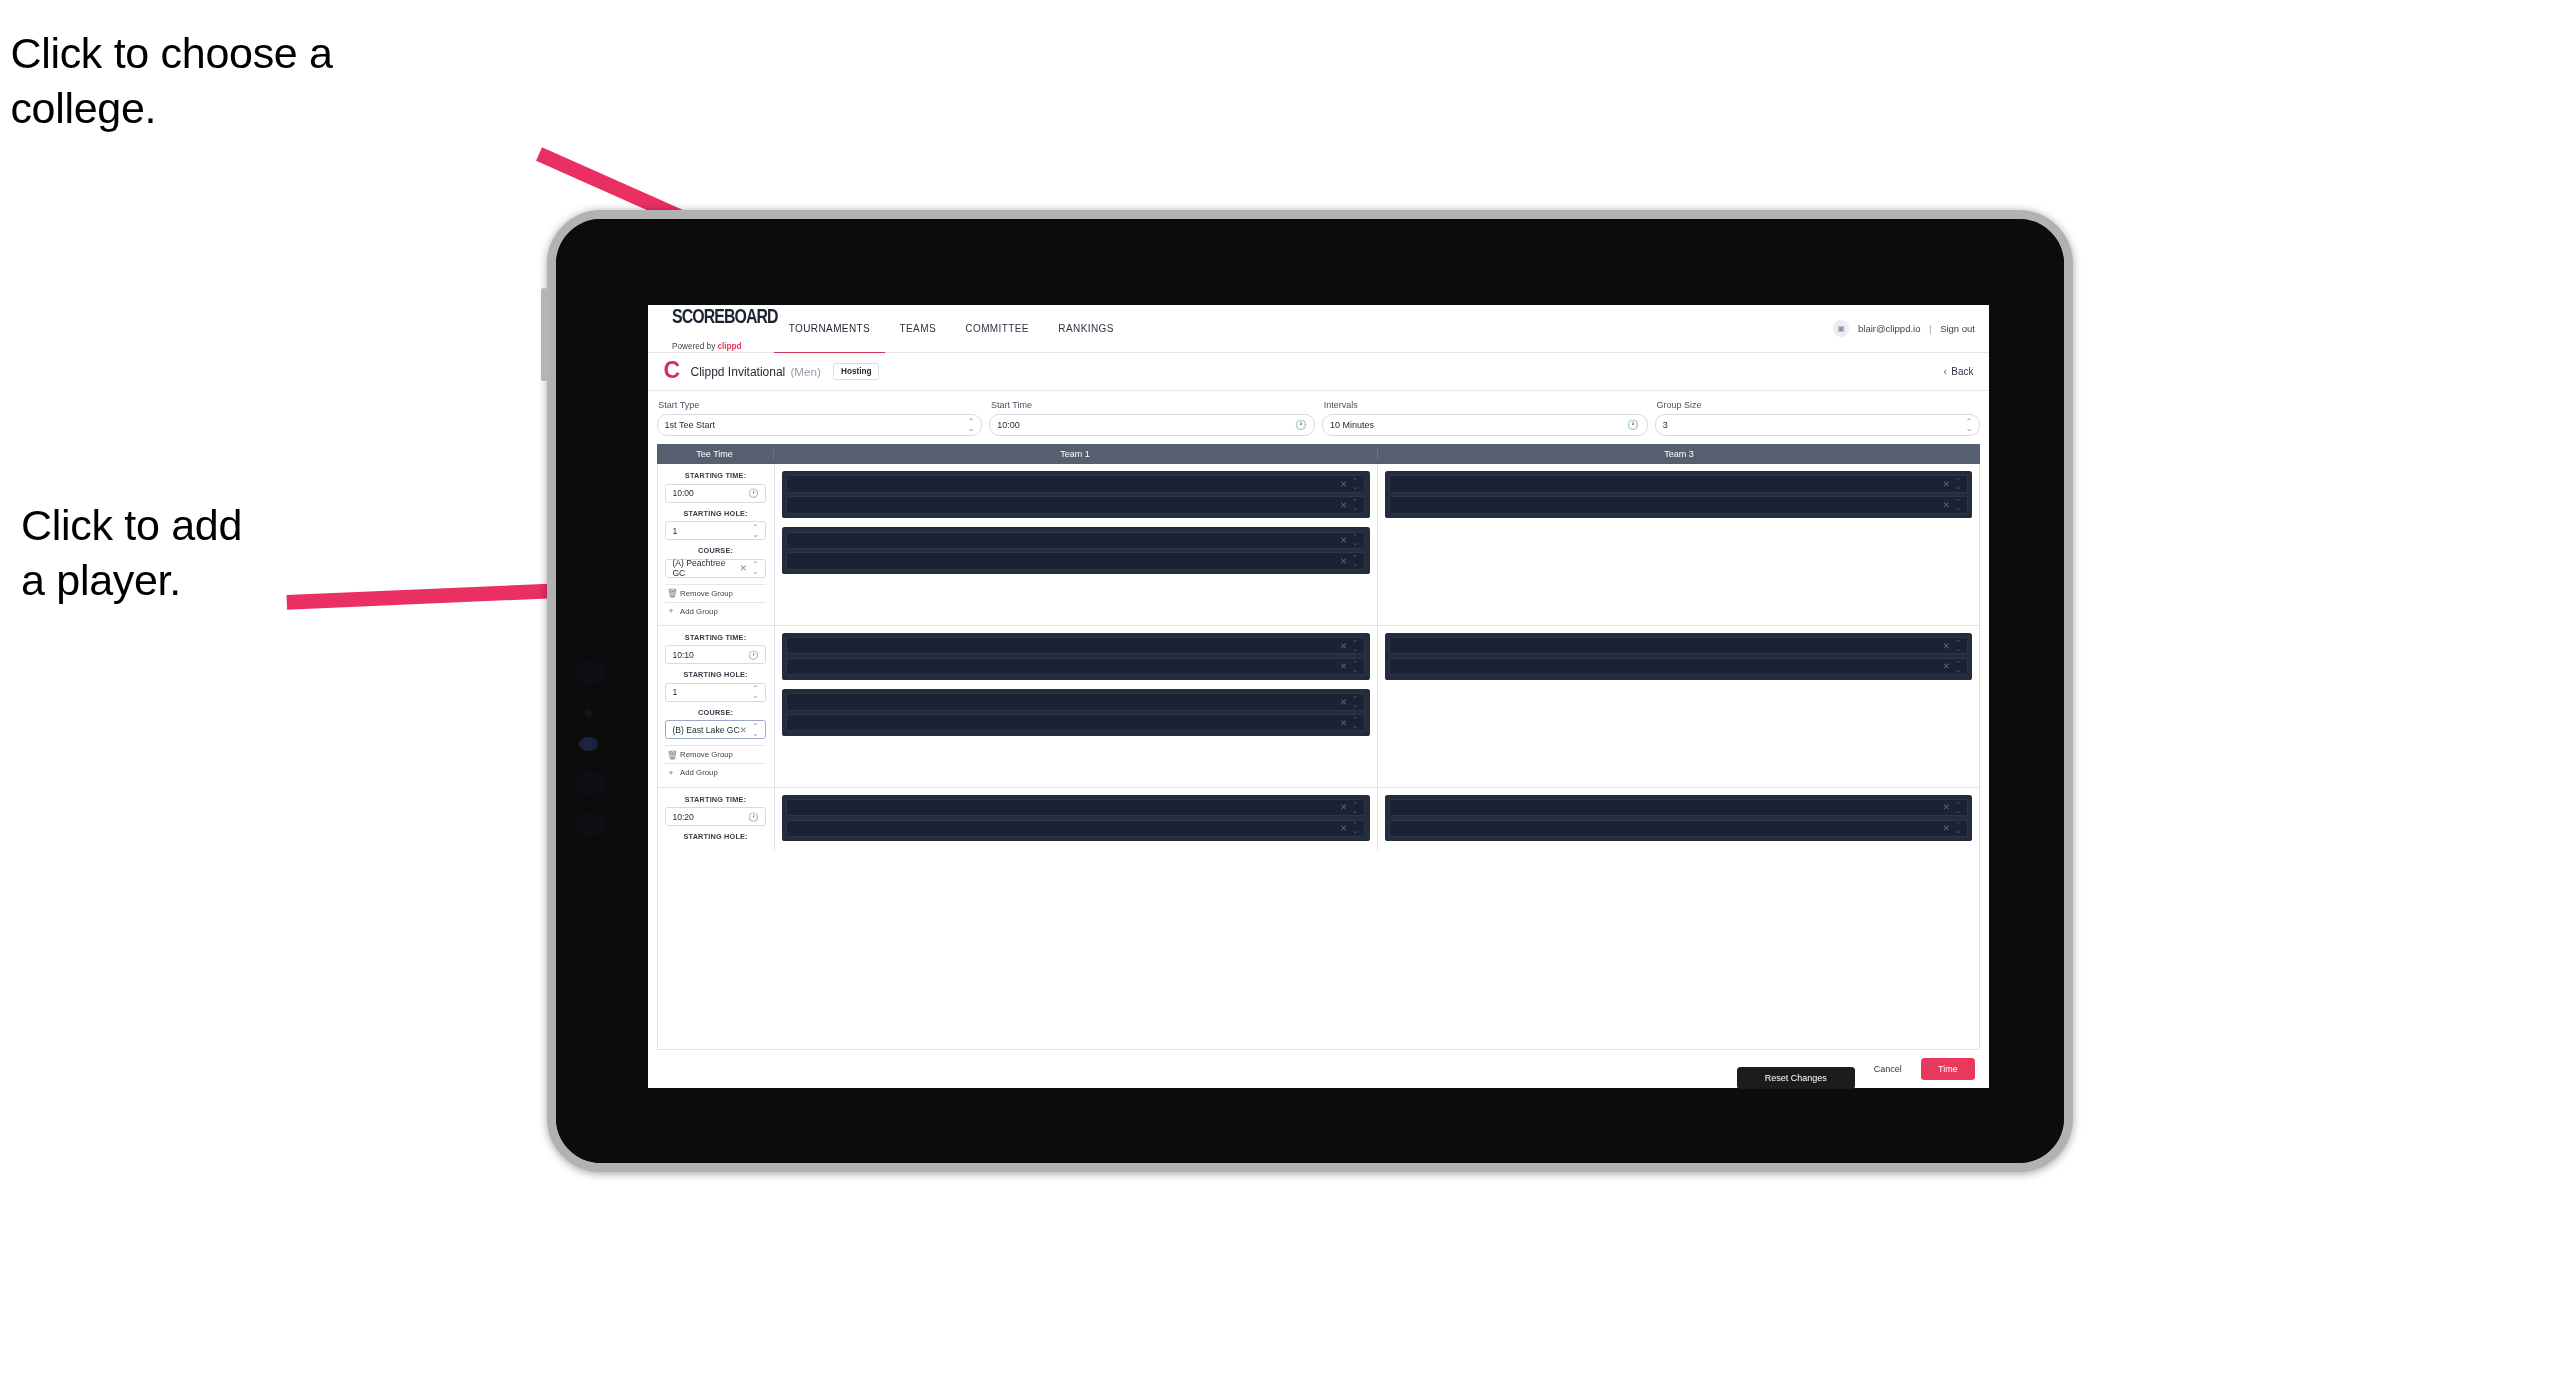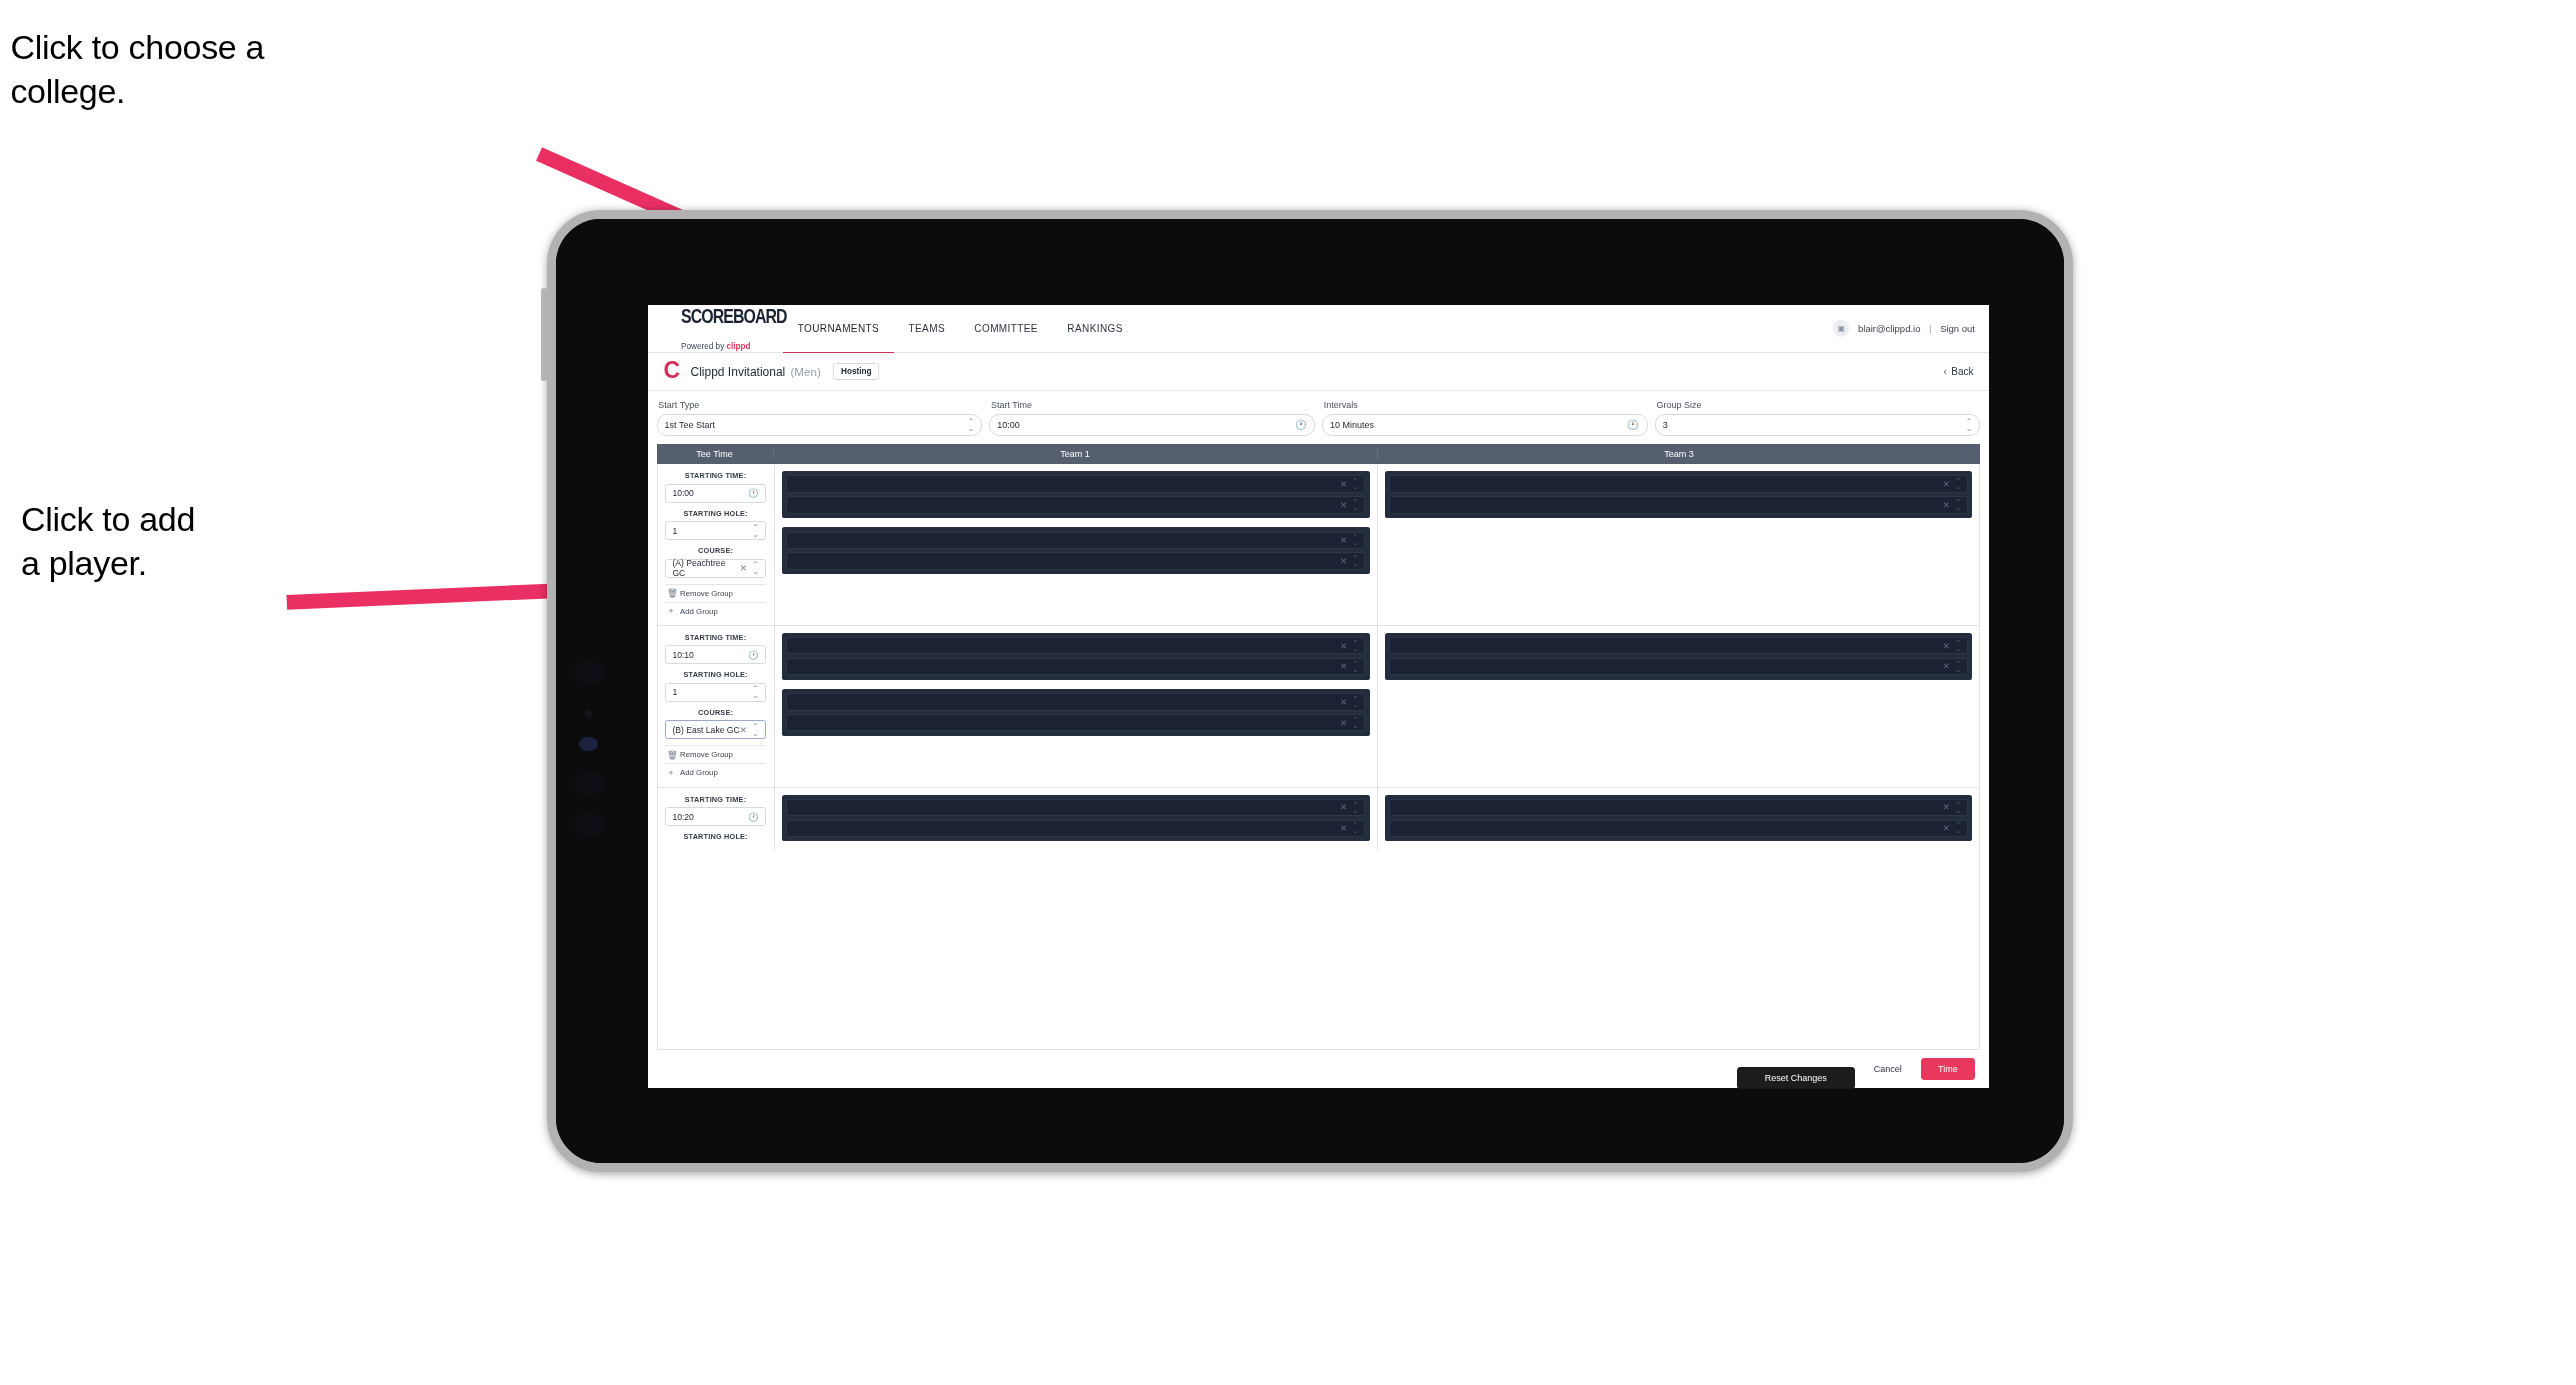--- a/index.html
+++ b/index.html
@@ -8,21 +8,21 @@
     width: 2576px; height: 1386px;
     background: #ffffff;
     font-family: "Liberation Sans", sans-serif;
     position: relative;
     overflow: hidden;
   }
 
   
   .annot {
     position: absolute;
-    font-size: 34px;
+    font-size: 43px;
     line-height: 1.28;
     color: #000;
     font-family: "Liberation Sans", sans-serif;
     letter-spacing: -0.3px;
     white-space: pre-line;
   }
   #annot-college { left: 10.4px; top: 26px; width: 501px; }
   #annot-player  { left: 21px; top: 498px; width: 406px; }
 
   .arrow-svg { position:absolute; left:0; top:0; width:2576px; height:1386px; pointer-events:none; }
@@ -63,21 +63,21 @@
     display:flex; flex-direction:column;
     font-size: 10.4px;
     color:#1f2733;
   }
 
   
   #topnav {
     height: 48px; flex:0 0 48px;
     display:flex; align-items:center;
     border-bottom:0.9px solid #e3e5e9;
-    padding-left: 33px; padding-right:14px;
+    padding-left: 24px; padding-right:14px;
     position:relative;
   }
   .logo-wrap { width:90px; margin-right:12px; }
   .logo-mark {
     font-family:"Liberation Sans", sans-serif;
     font-weight:bold; font-size:17.3px; letter-spacing:-1px;
     color:#1b2330; line-height:1;
     transform: scaleY(1.18) scaleX(0.92); transform-origin:left top;
   }
   .logo-sub { font-size:8.2px; color:#3c4654; margin-top:19px; }

